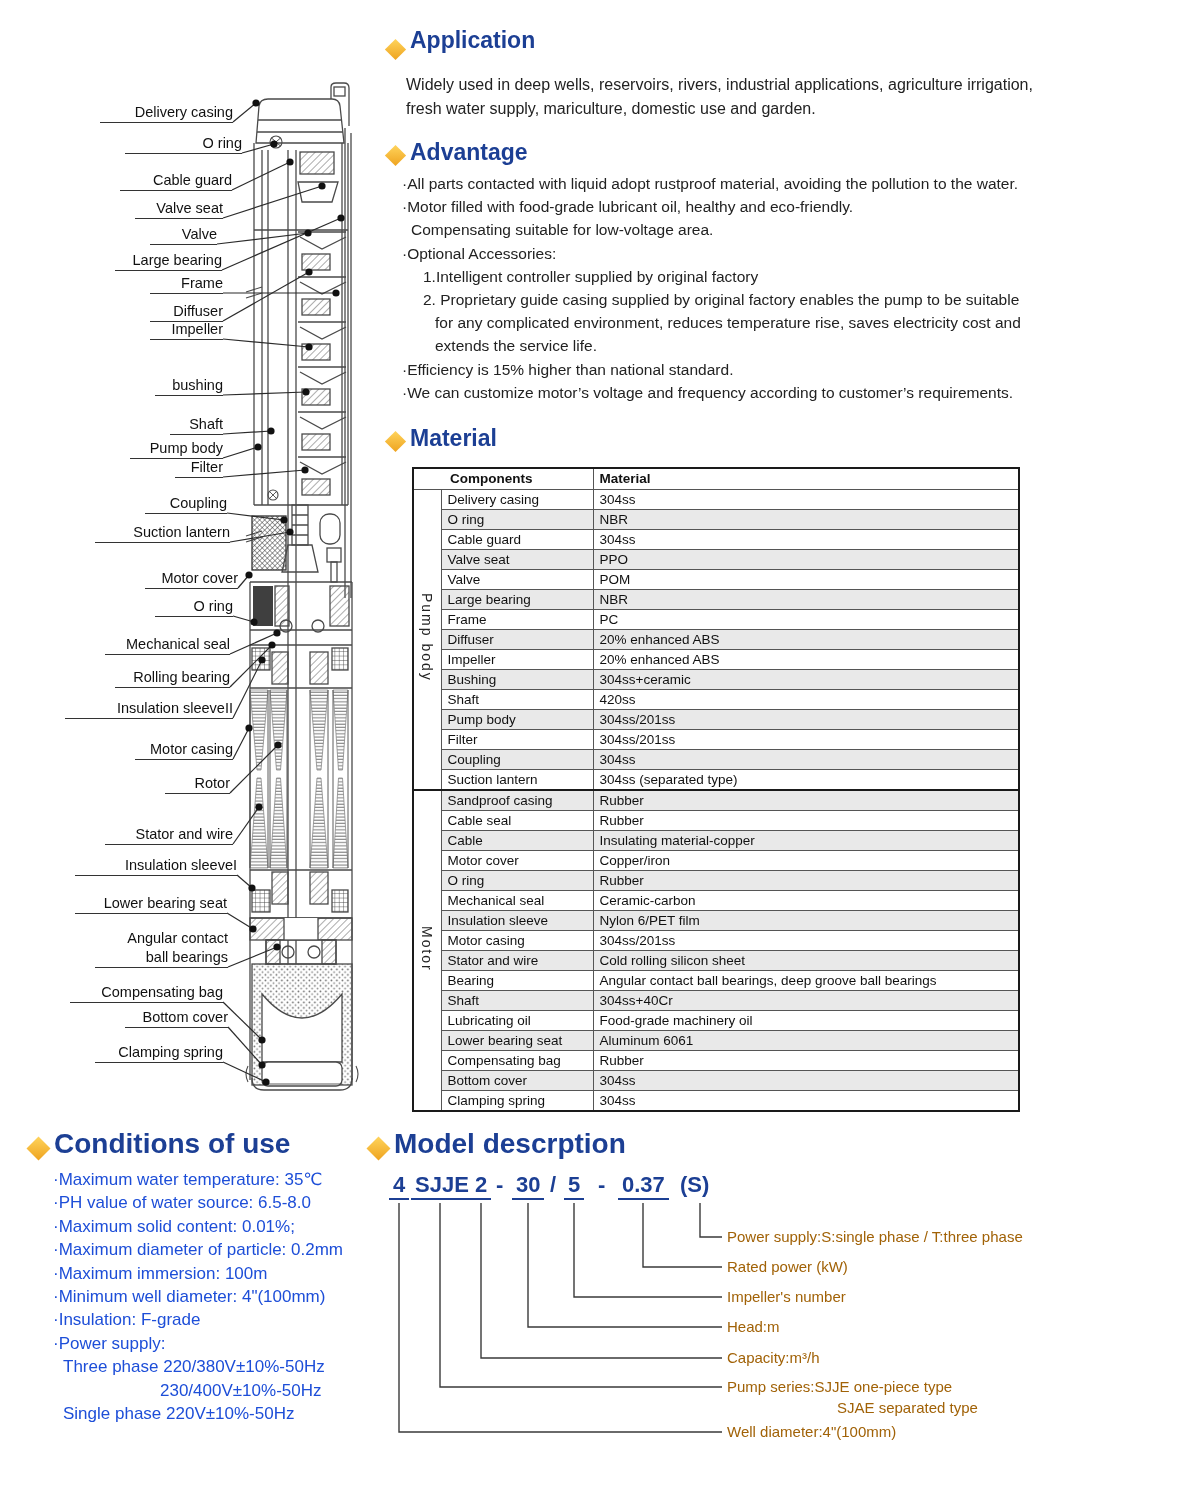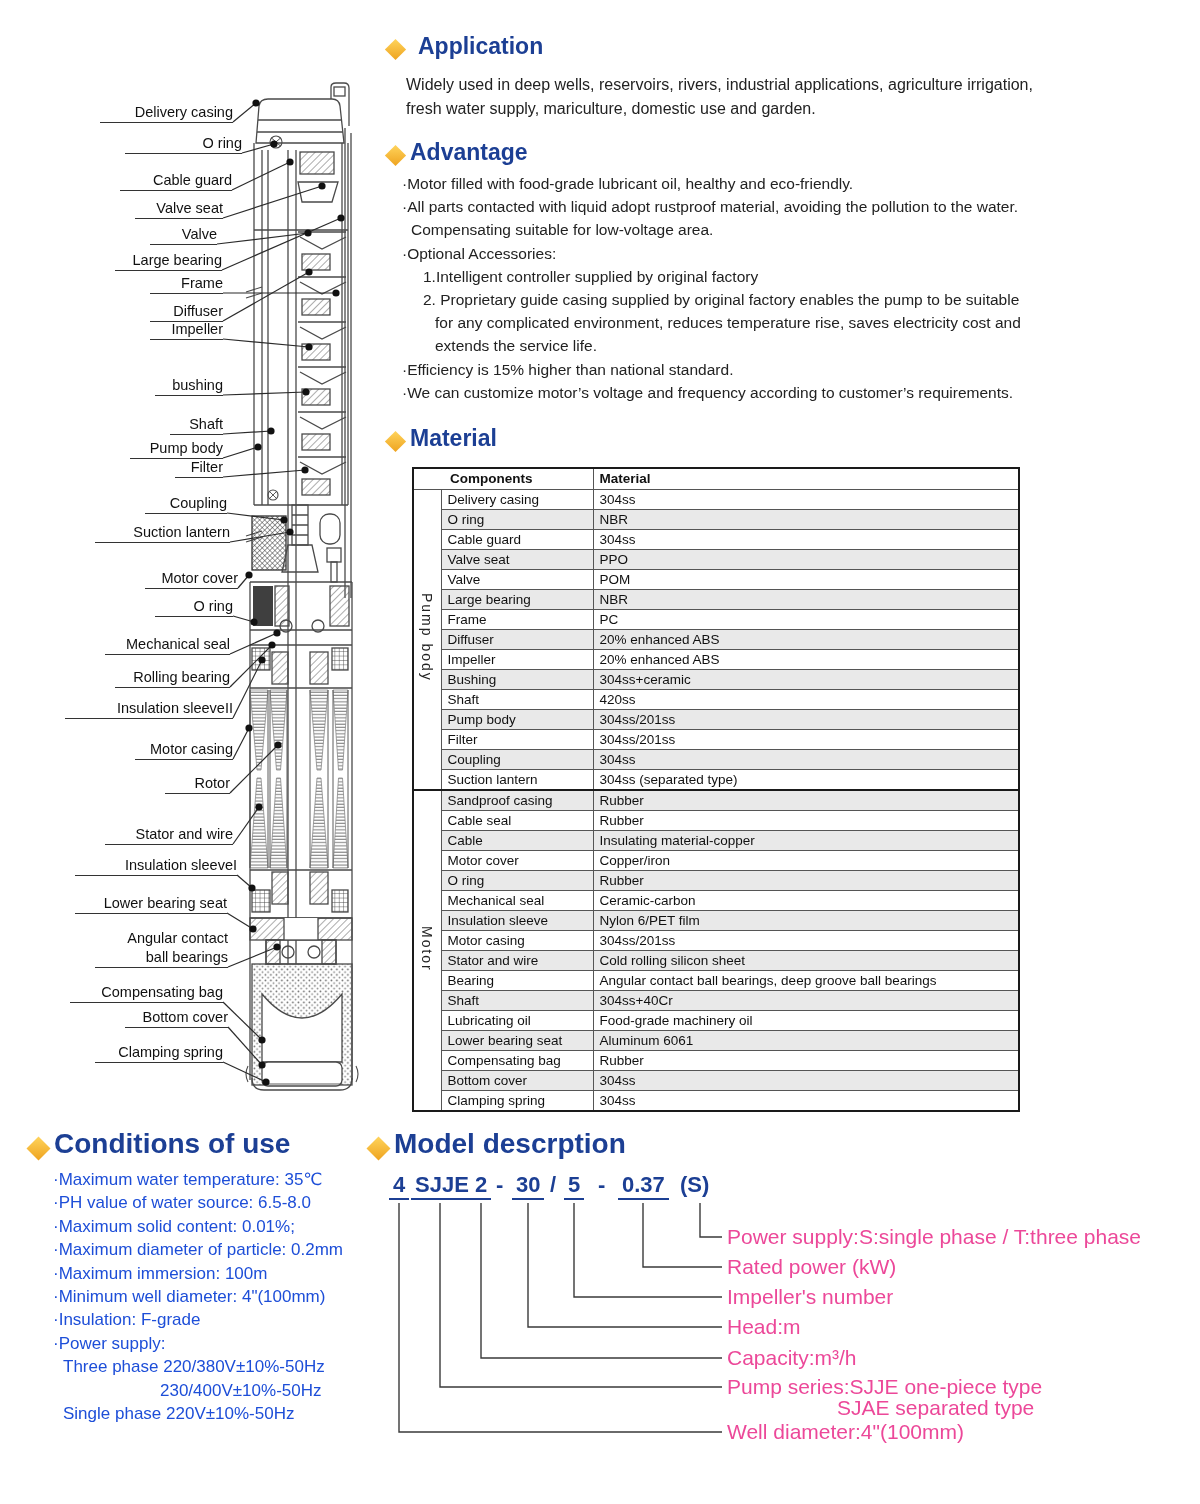--- a/index.html
+++ b/index.html
@@ -34,21 +34,21 @@
   table.mat .grp span{writing-mode:vertical-rl;display:inline-block;font-size:14px;
             letter-spacing:2px;color:#222;}
   tbody.g1 tr:nth-child(even) td:not(.grp){background:#e9e9e9;}
   tbody.g2 tr:nth-child(odd) td:not(.grp){background:#e9e9e9;}
   tbody.g2 tr:first-child td{border-top:2px solid #1a1a1a;}
   .plabel{position:absolute;font-size:14.5px;color:#111;text-align:right;
           border-bottom:1.4px solid #333;line-height:19px;height:19px;white-space:nowrap;}
   .plabel.two{height:38px;}
   .tok{position:absolute;top:1172px;font-size:22px;font-weight:bold;color:#1c3f94;white-space:nowrap;}
   .tok.u{border-bottom:2.5px solid #1c3f94;padding:0 4px;margin-left:-4px;}
-  .mlabel{position:absolute;left:727px;font-size:21px;color:#ec4899;white-space:nowrap;line-height:22px;}
+  .mlabel{position:absolute;left:727px;font-size:15px;color:#a16207;white-space:nowrap;line-height:22px;}
 </style>
 </head>
 <body>
 
 <div class="page">
 
   <svg width="1200" height="1504" viewBox="0 0 1200 1504">
     <defs>
       <pattern id="diag" width="5" height="5" patternUnits="userSpaceOnUse" patternTransform="rotate(45)">
         <line x1="0" y1="0" x2="0" y2="5" stroke="#666" stroke-width="1.1"></line>
@@ -270,29 +270,29 @@
   <div class="plabel" style="left:75px;top:894px;width:152px;">Lower bearing seat</div>
   <div class="plabel two" style="left:95px;top:929px;width:133px;">
     <span>Angular contact</span><br>
     <span>ball bearings</span>
   </div>
   <div class="plabel" style="left:70px;top:983px;width:153px;">Compensating bag</div>
   <div class="plabel" style="left:125px;top:1008px;width:103px;">Bottom cover</div>
   <div class="plabel" style="left:95px;top:1043px;width:128px;">Clamping spring</div>
 
   <span class="dia" style="left:388px;top:42px;"></span>
-  <div class="hd sm" style="left:410px;top:33px;margin-left:8px;">Application</div>
+  <div class="hd sm" style="left:410px;top:27px;">Application</div>
   <div class="bodytext" style="left:406px;top:76px;">Widely used in deep wells, reservoirs, rivers, industrial applications, agriculture irrigation,</div>
   <div class="bodytext" style="left:406px;top:100px;">fresh water supply, mariculture, domestic use and garden.</div>
 
   <span class="dia" style="left:388px;top:148px;"></span>
   <div class="hd sm" style="left:410px;top:139px;">Advantage</div>
   <div class="advlist">
+    <div>·All parts contacted with liquid adopt rustproof material, avoiding the pollution to the water.</div>
     <div>·Motor filled with food-grade lubricant oil, healthy and eco-friendly.</div>
-    <div>·All parts contacted with liquid adopt rustproof material, avoiding the pollution to the water.</div>
     <div class="ia">Compensating suitable for low-voltage area.</div>
     <div>·Optional Accessories:</div>
     <div class="ic">1.Intelligent controller supplied by original factory</div>
     <div class="ic">2. Proprietary guide casing supplied by original factory enables the pump to be suitable</div>
     <div class="id">for any complicated environment, reduces temperature rise, saves electricity cost and</div>
     <div class="id">extends the service life.</div>
     <div>·Efficiency is 15% higher than national standard.</div>
     <div>·We can customize motor’s voltage and frequency according to customer’s requirements.</div>
   </div>
 

